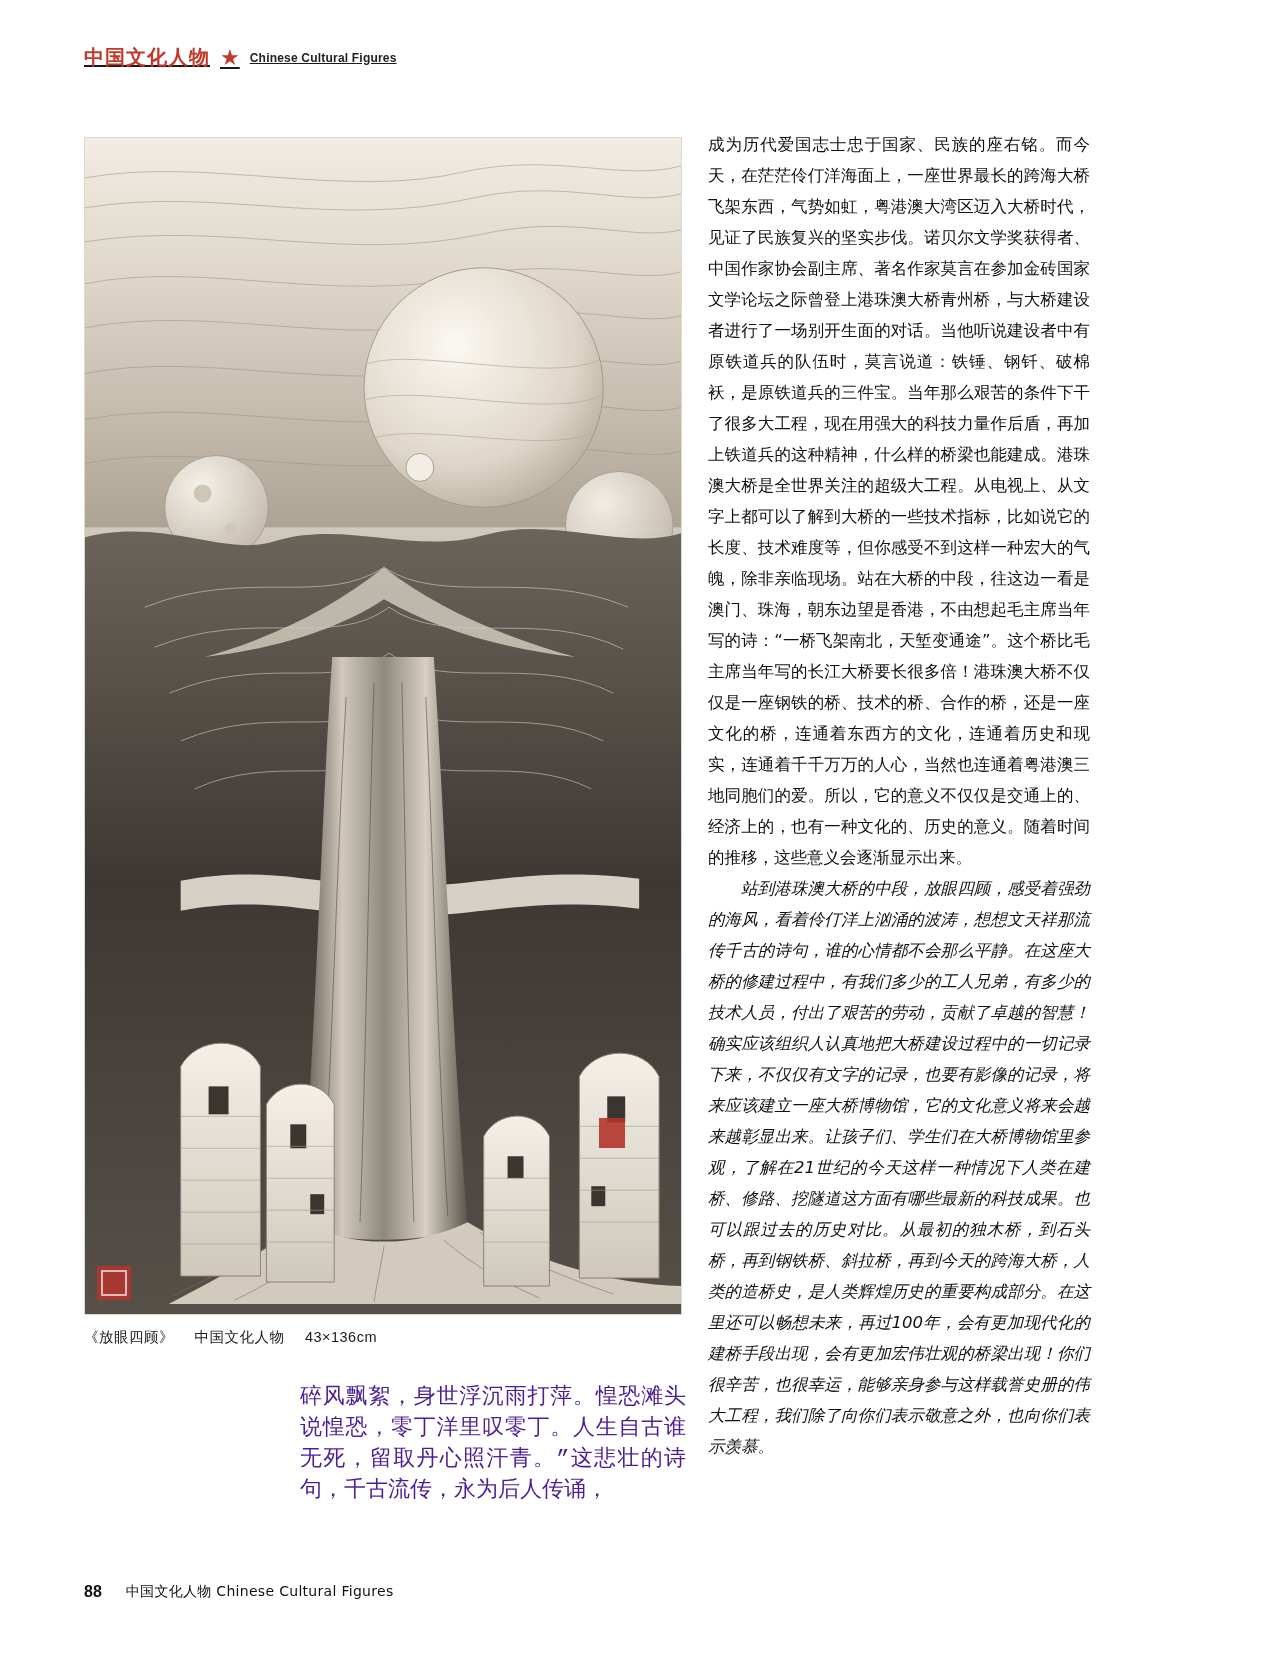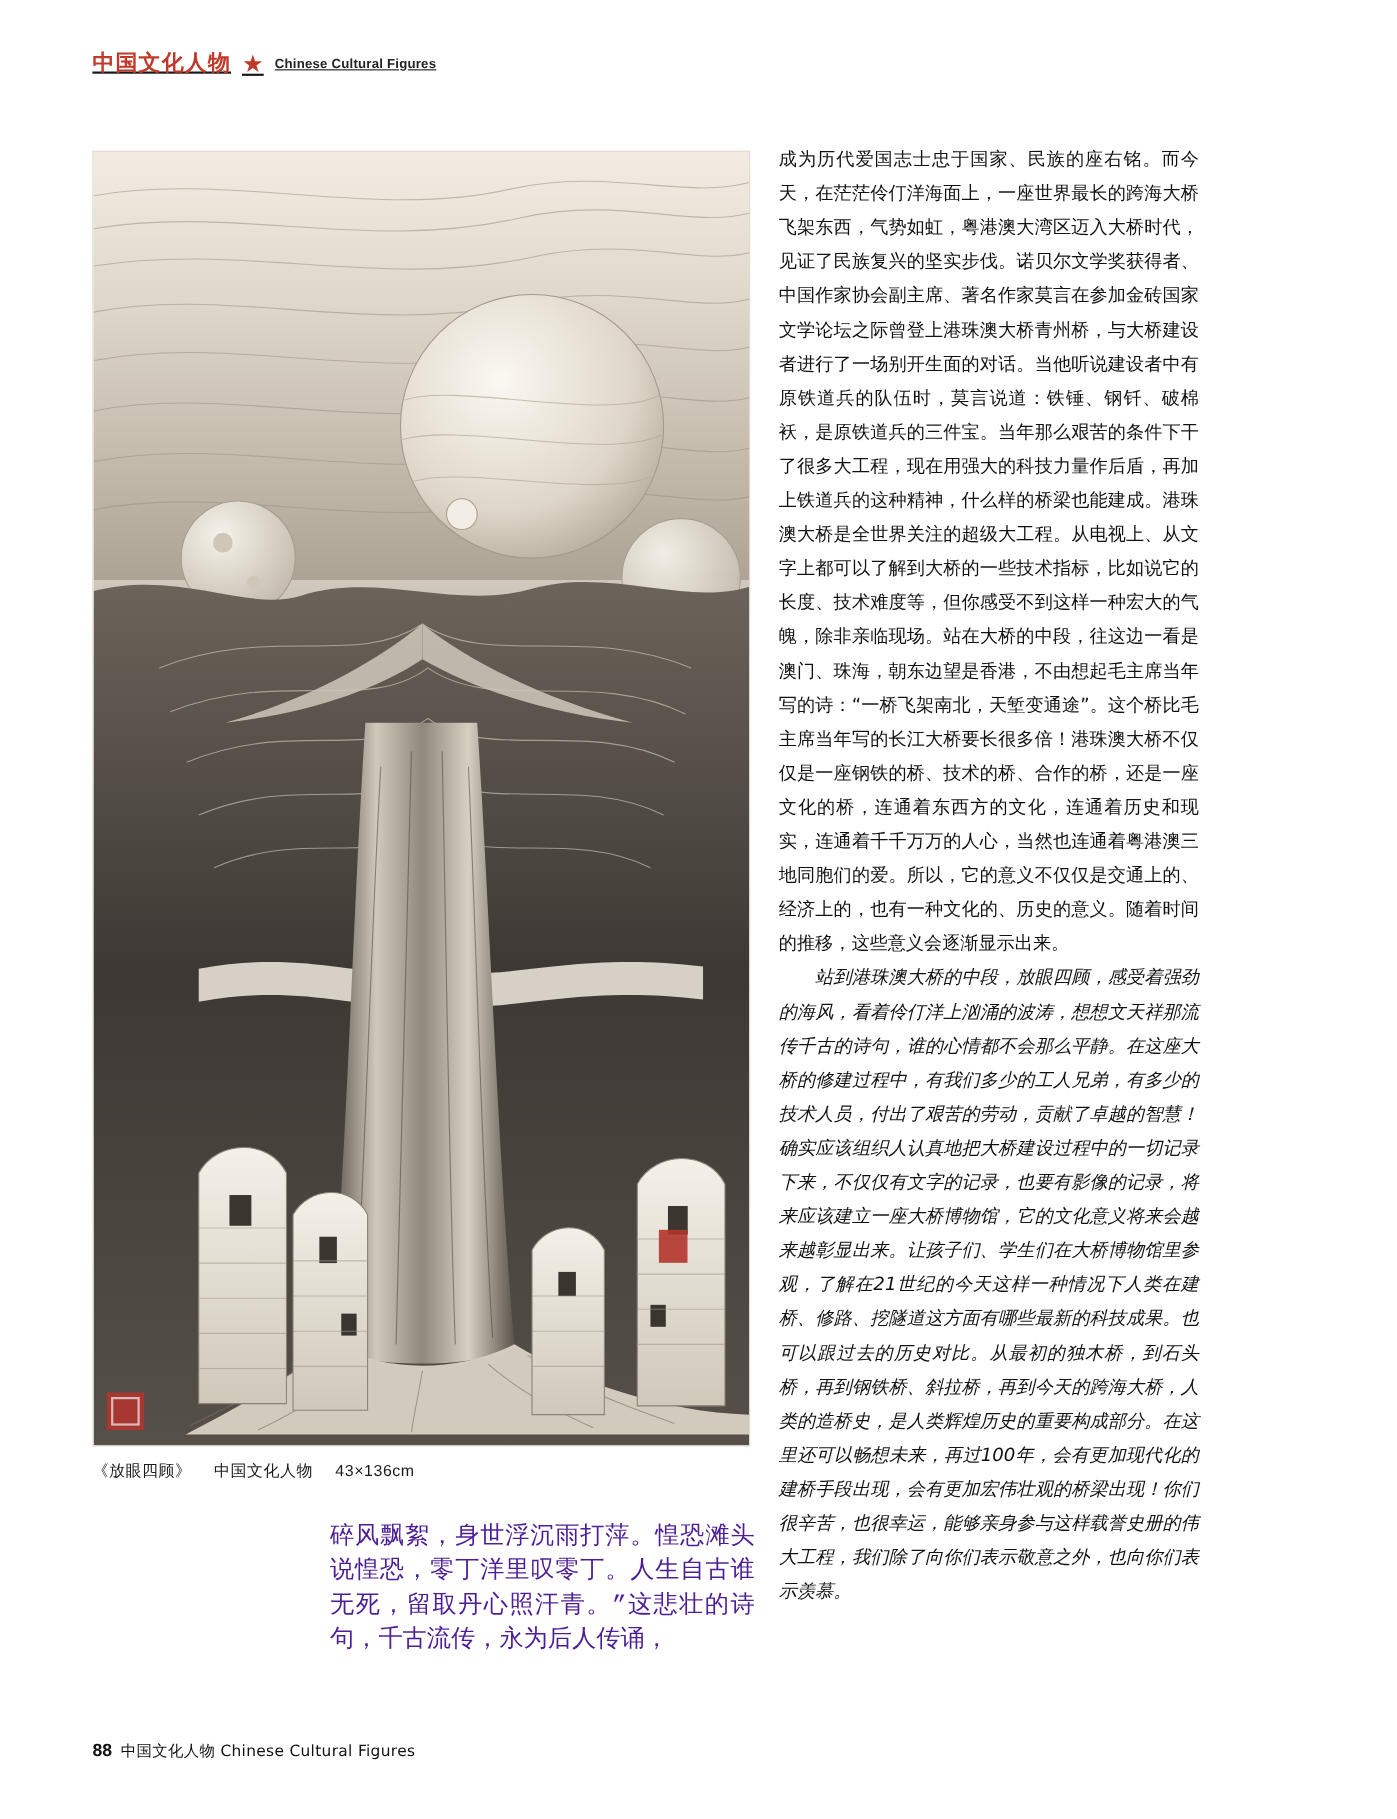--- a/index.html
+++ b/index.html
@@ -129,21 +129,21 @@
   .right-col p { margin: 0; }
   .right-col p.indent { text-indent: 2em; margin-top: 0; font-style: italic; }
 
   
   .footer {
     position: absolute;
     left: 84px;
     top: 1583px;
     display: flex;
     align-items: center;
-    gap: 8px;
+    gap: 24px;
   }
   .footer-page {
     font-family: "Liberation Sans", sans-serif;
     font-weight: bold;
     font-size: 16px;
     color: #111;
   }
   .footer-title {
     font-family: "DejaVu Sans", sans-serif;
     font-size: 14px;

